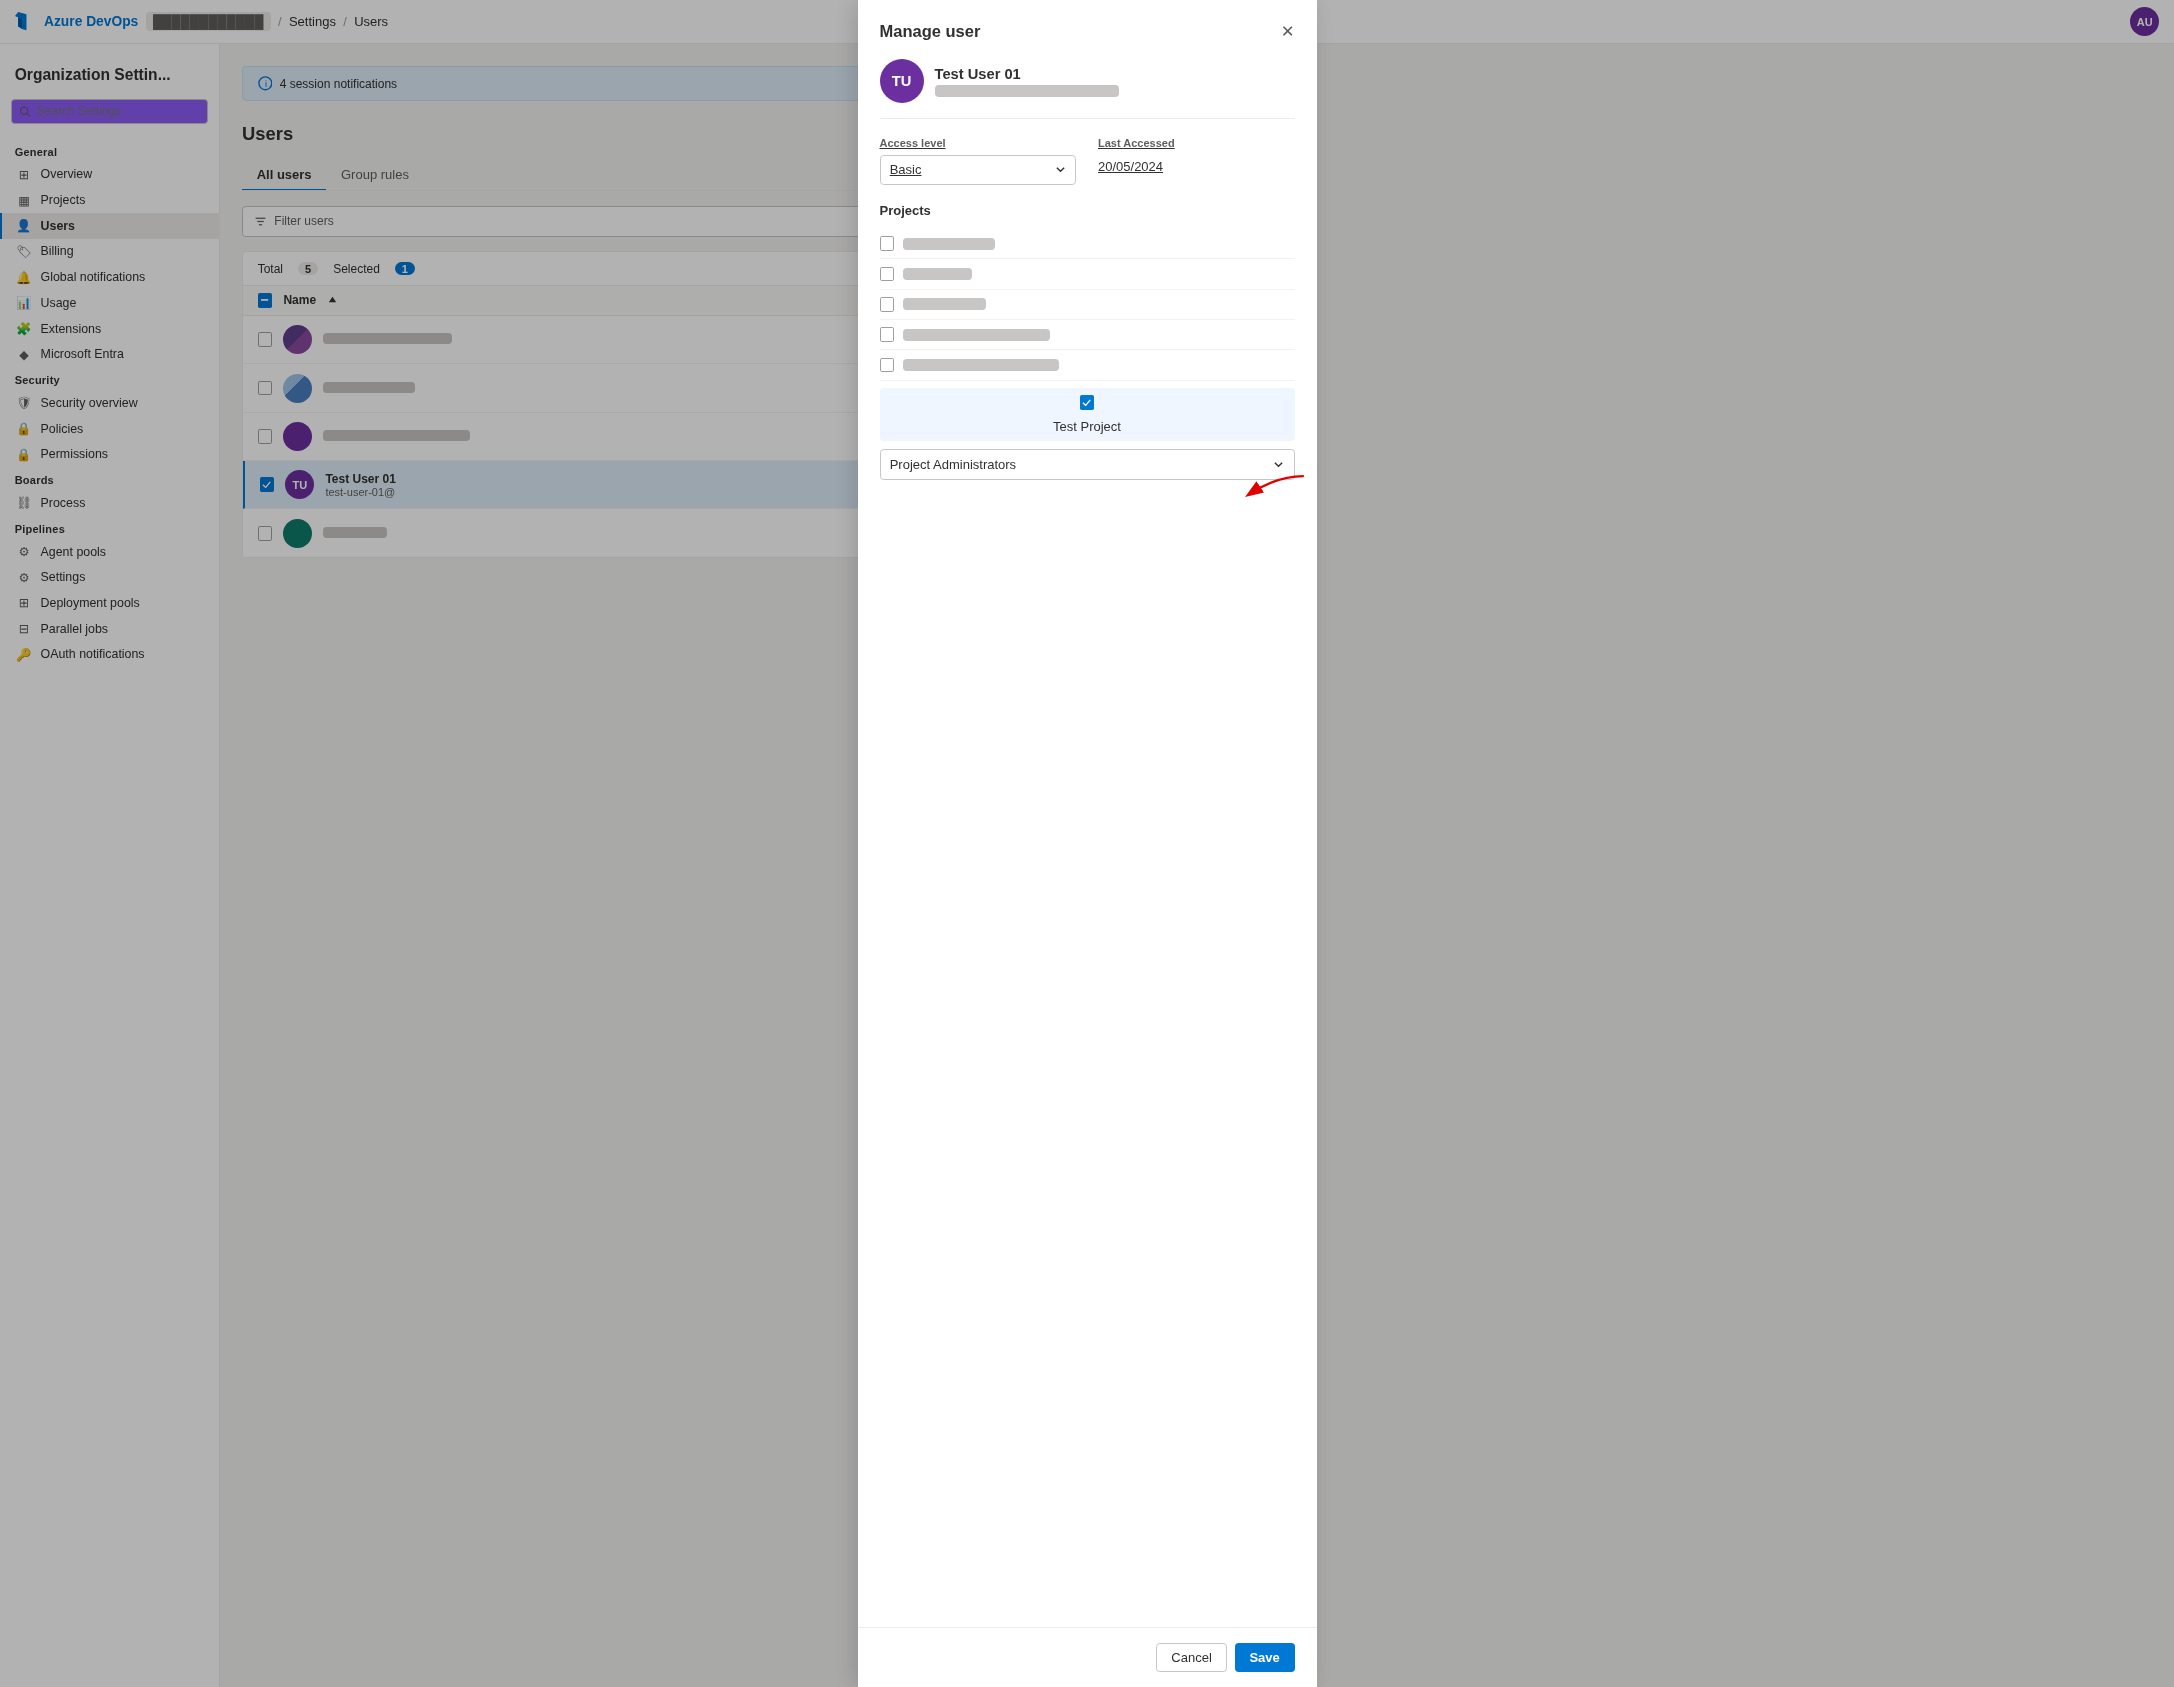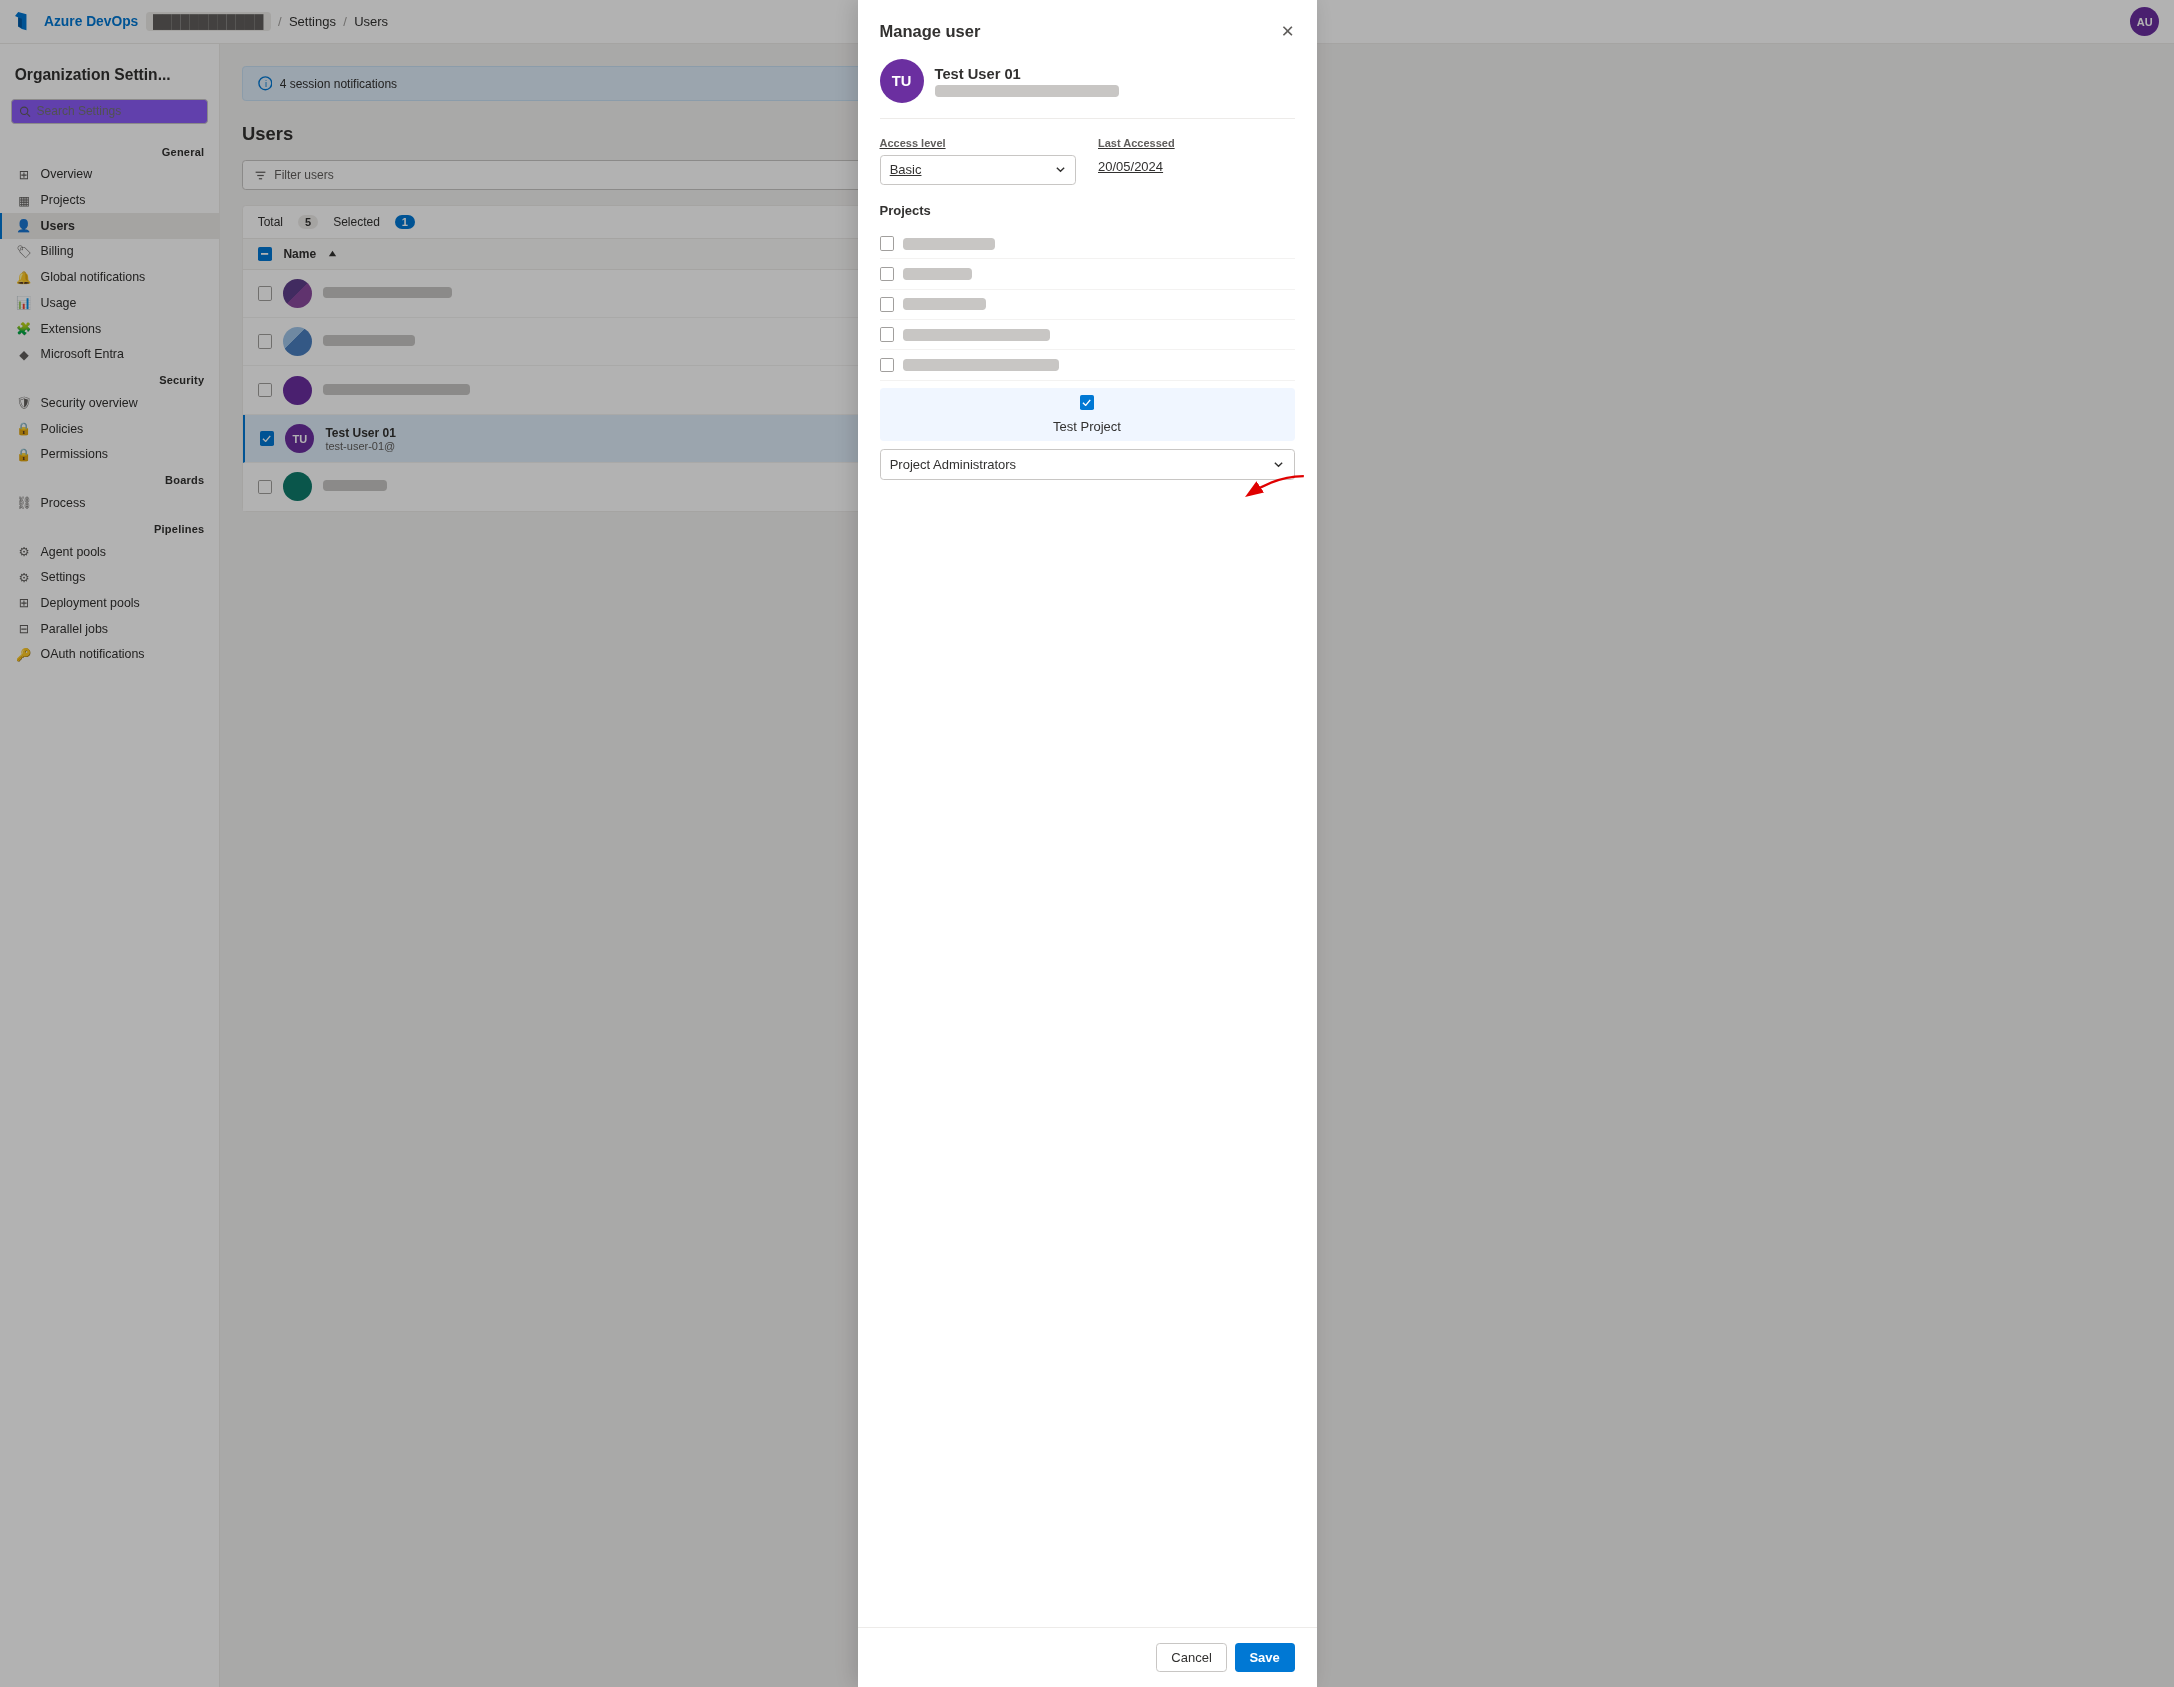--- a/index.html
+++ b/index.html
@@ -19,21 +19,21 @@
     .avatar-circle { width: 29px; height: 29px; border-radius: 50%; background: #6b2fa0; display: flex; align-items: center; justify-content: center; color: #fff; font-size: 11px; font-weight: 600; }
 
     
     .main-layout { display: flex; height: calc(100vh - 44px); }
 
     
     .sidebar { width: 220px; background: #fff; border-right: 0.9px solid #edebe9; overflow-y: auto; padding: 14.7px 0; flex-shrink: 0; }
     .sidebar-title { font-size: 15.6px; font-weight: 600; padding: 7.3px 14.7px 14.7px; }
     .search-box { margin: 0 11px 14.7px; display: flex; align-items: center; gap: 5.5px; border: 0.9px solid #c8c6c4; border-radius: 3.7px; padding: 4.6px 7.3px; background: #8b5cf6; }
     .search-box input { border: none; background: transparent; font-size: 12px; outline: none; width: 100%; }
-    .section-label { font-size: 11px; font-weight: 700; padding: 7.3px 14.7px 3.7px; color: #323130; letter-spacing: 0.02em; text-align: right; }
+    .section-label { font-size: 11px; font-weight: 700; padding: 7.3px 14.7px 3.7px; color: #323130; letter-spacing: 0.02em; }
     .sidebar-item { display: flex; align-items: center; gap: 9.2px; padding: 5.5px 14.7px; cursor: pointer; font-size: 12.4px; color: #323130; border-left: 2.8px solid transparent; }
     .sidebar-item.active { background: #edebe9; border-left-color: #0078d4; font-weight: 600; }
     .sidebar-icon { width: 14.7px; height: 14.7px; display: flex; align-items: center; justify-content: center; flex-shrink: 0; color: #605e5c; }
 
     
     .content { flex: 1; overflow-y: auto; background: #f3f2f1; }
     .content-inner { padding: 22px; max-width: 735px; }
 
     
     .notification-bar { display: flex; align-items: center; gap: 7.3px; background: #deecf9; border: 0.9px solid #c7e0f4; border-radius: 3.7px; padding: 9.2px 14.7px; margin-bottom: 22px; font-size: 12px; color: #323130; }
@@ -212,20 +212,24 @@
       <div class="notification-bar">
         <svg width="14.7" height="14.7" viewBox="0 0 16 16" style="font-size:13px">
             <circle cx="8" cy="8" r="7" stroke="#0078d4" stroke-width="1.5" fill="none"></circle>
             <text x="7.5" y="12" font-size="10" fill="#0078d4">i</text>
           </svg>
         <span>4 session notifications</span>
       </div>
 
       <div class="page-title">Users</div>
 
+      <div class="tabs">
+        <div class="tab active">All users</div>
+        <div class="tab">Group rules</div>
+      </div>
 
       <div class="filter-bar">
         <svg width="13" height="13" viewBox="0 0 16 16">
             <line x1="2" y1="4" x2="14" y2="4" stroke="#605e5c" stroke-width="1.5"></line>
             <line x1="4" y1="8" x2="12" y2="8" stroke="#605e5c" stroke-width="1.5"></line>
             <line x1="6" y1="12" x2="10" y2="12" stroke="#605e5c" stroke-width="1.5"></line>
           </svg>
         <span>Filter users</span>
       </div>
 

